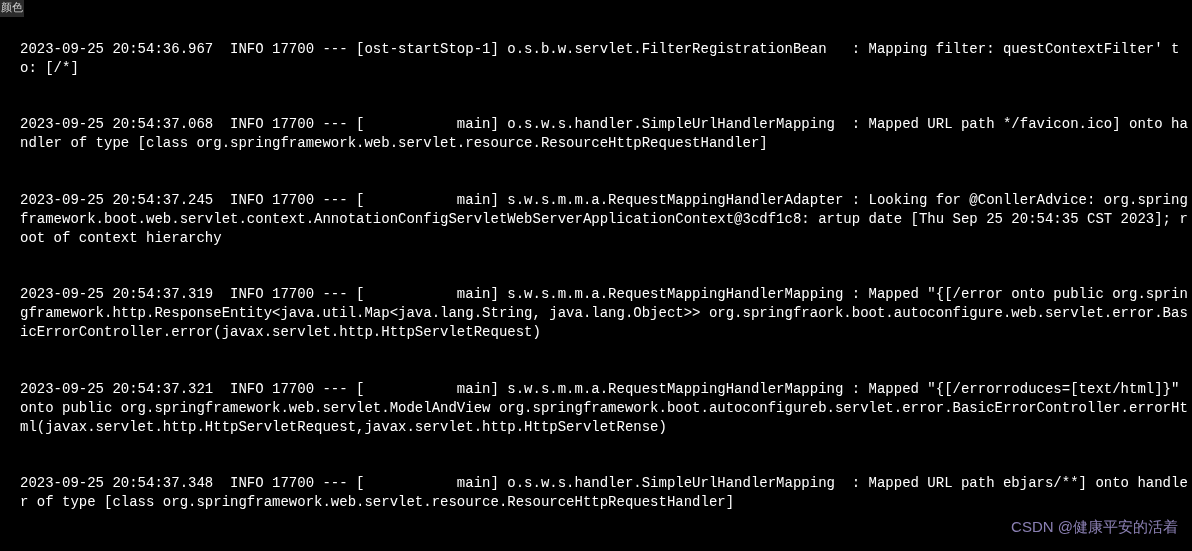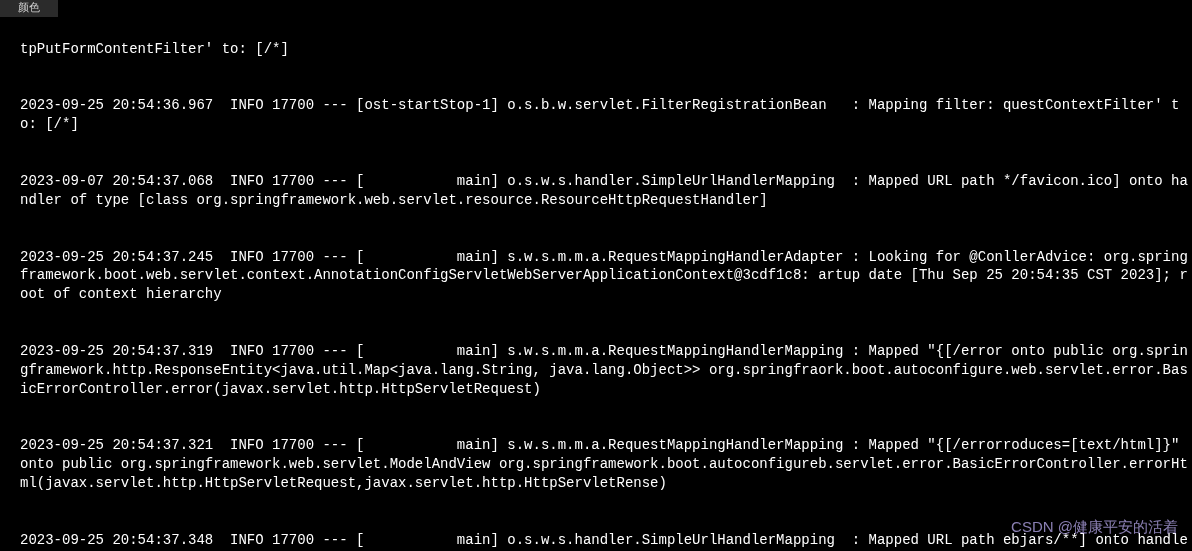--- a/index.html
+++ b/index.html
@@ -19,21 +19,21 @@
       padding: 2px 4px;
       position: relative;
     }
     .side-label {
       position: absolute;
       left: 0;
       top: 0;
       background: #2b2b2b;
       color: #cccccc;
       font-size: 11px;
-      padding: 1px 18px;
+      padding: 1px 1px;
       writing-mode: horizontal-tb;
     }
     .terminal-content {
       white-space: pre-wrap;
       word-break: break-all;
       padding-left: 16px;
     }
     .log-line {
       display: block;
     }
@@ -46,23 +46,22 @@
       font-family: sans-serif;
       opacity: 0.7;
     }
   </style>
 </head>
 <body>
 
 <div class="side-label">颜色</div>
 
 <div class="terminal-content">
-  <span class="log-line">tpPutFormContentFilter' to: [/*]</span>
   <span class="log-line">2023-09-25 20:54:36.967  INFO 17700 --- [ost-startStop-1] o.s.b.w.servlet.FilterRegistrationBean   : Mapping filter: questContextFilter' to: [/*]</span>
-  <span class="log-line">2023-09-07 20:54:37.068  INFO 17700 --- [           main] o.s.w.s.handler.SimpleUrlHandlerMapping  : Mapped URL path */favicon.ico] onto handler of type [class org.springframework.web.servlet.resource.ResourceHttpRequestHandler]</span>
+  <span class="log-line">2023-09-25 20:54:37.068  INFO 17700 --- [           main] o.s.w.s.handler.SimpleUrlHandlerMapping  : Mapped URL path */favicon.ico] onto handler of type [class org.springframework.web.servlet.resource.ResourceHttpRequestHandler]</span>
   <span class="log-line">2023-09-25 20:54:37.245  INFO 17700 --- [           main] s.w.s.m.m.a.RequestMappingHandlerAdapter : Looking for @ConllerAdvice: org.springframework.boot.web.servlet.context.AnnotationConfigServletWebServerApplicationContext@3cdf1c8: artup date [Thu Sep 25 20:54:35 CST 2023]; root of context hierarchy</span>
   <span class="log-line">2023-09-25 20:54:37.319  INFO 17700 --- [           main] s.w.s.m.m.a.RequestMappingHandlerMapping : Mapped "{[/error onto public org.springframework.http.ResponseEntity&lt;java.util.Map&lt;java.lang.String, java.lang.Object&gt;&gt; org.springfraork.boot.autoconfigure.web.servlet.error.BasicErrorController.error(javax.servlet.http.HttpServletRequest)</span>
   <span class="log-line">2023-09-25 20:54:37.321  INFO 17700 --- [           main] s.w.s.m.m.a.RequestMappingHandlerMapping : Mapped "{[/errorroduces=[text/html]}" onto public org.springframework.web.servlet.ModelAndView org.springframework.boot.autoconfigureb.servlet.error.BasicErrorController.errorHtml(javax.servlet.http.HttpServletRequest,javax.servlet.http.HttpServletRense)</span>
   <span class="log-line">2023-09-25 20:54:37.348  INFO 17700 --- [           main] o.s.w.s.handler.SimpleUrlHandlerMapping  : Mapped URL path ebjars/**] onto handler of type [class org.springframework.web.servlet.resource.ResourceHttpRequestHandler]</span>
   
   
   
   
   
 </div>

